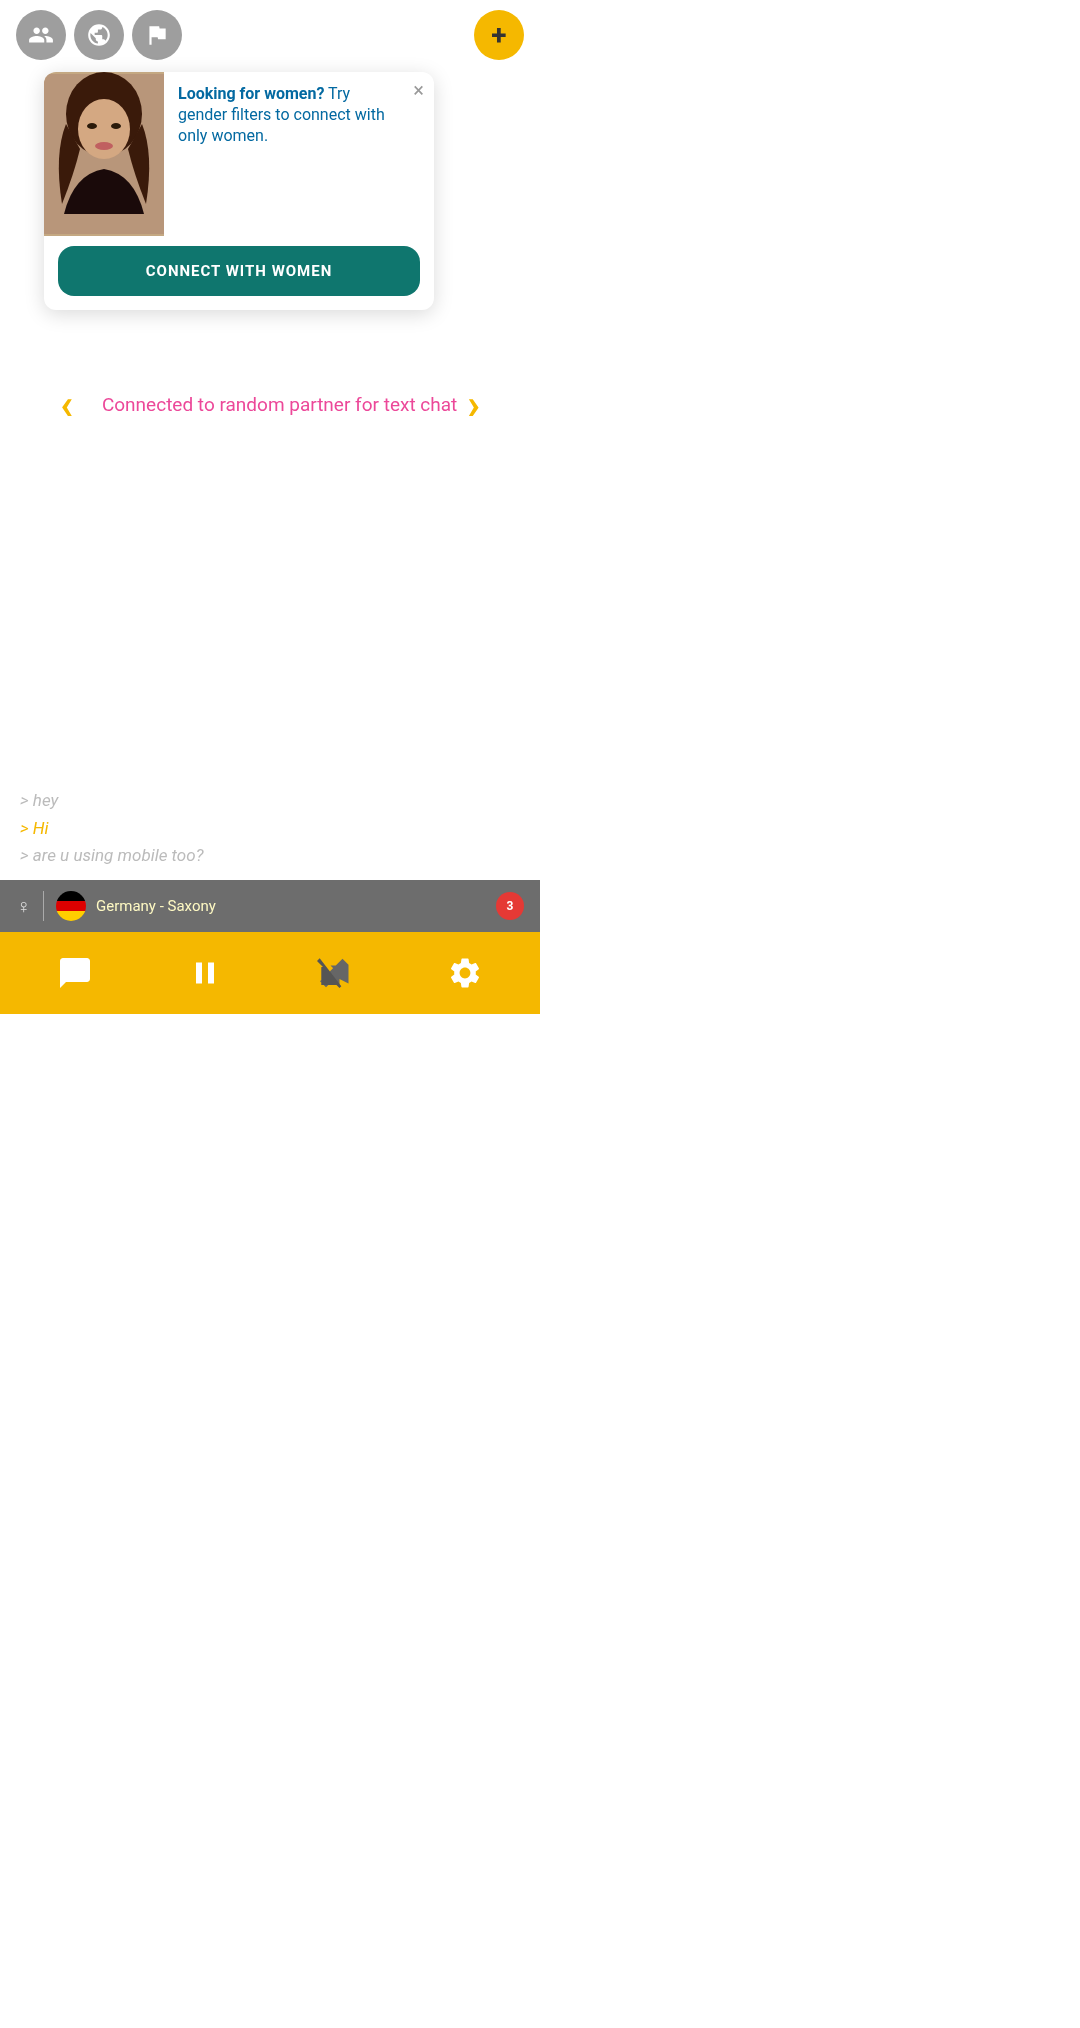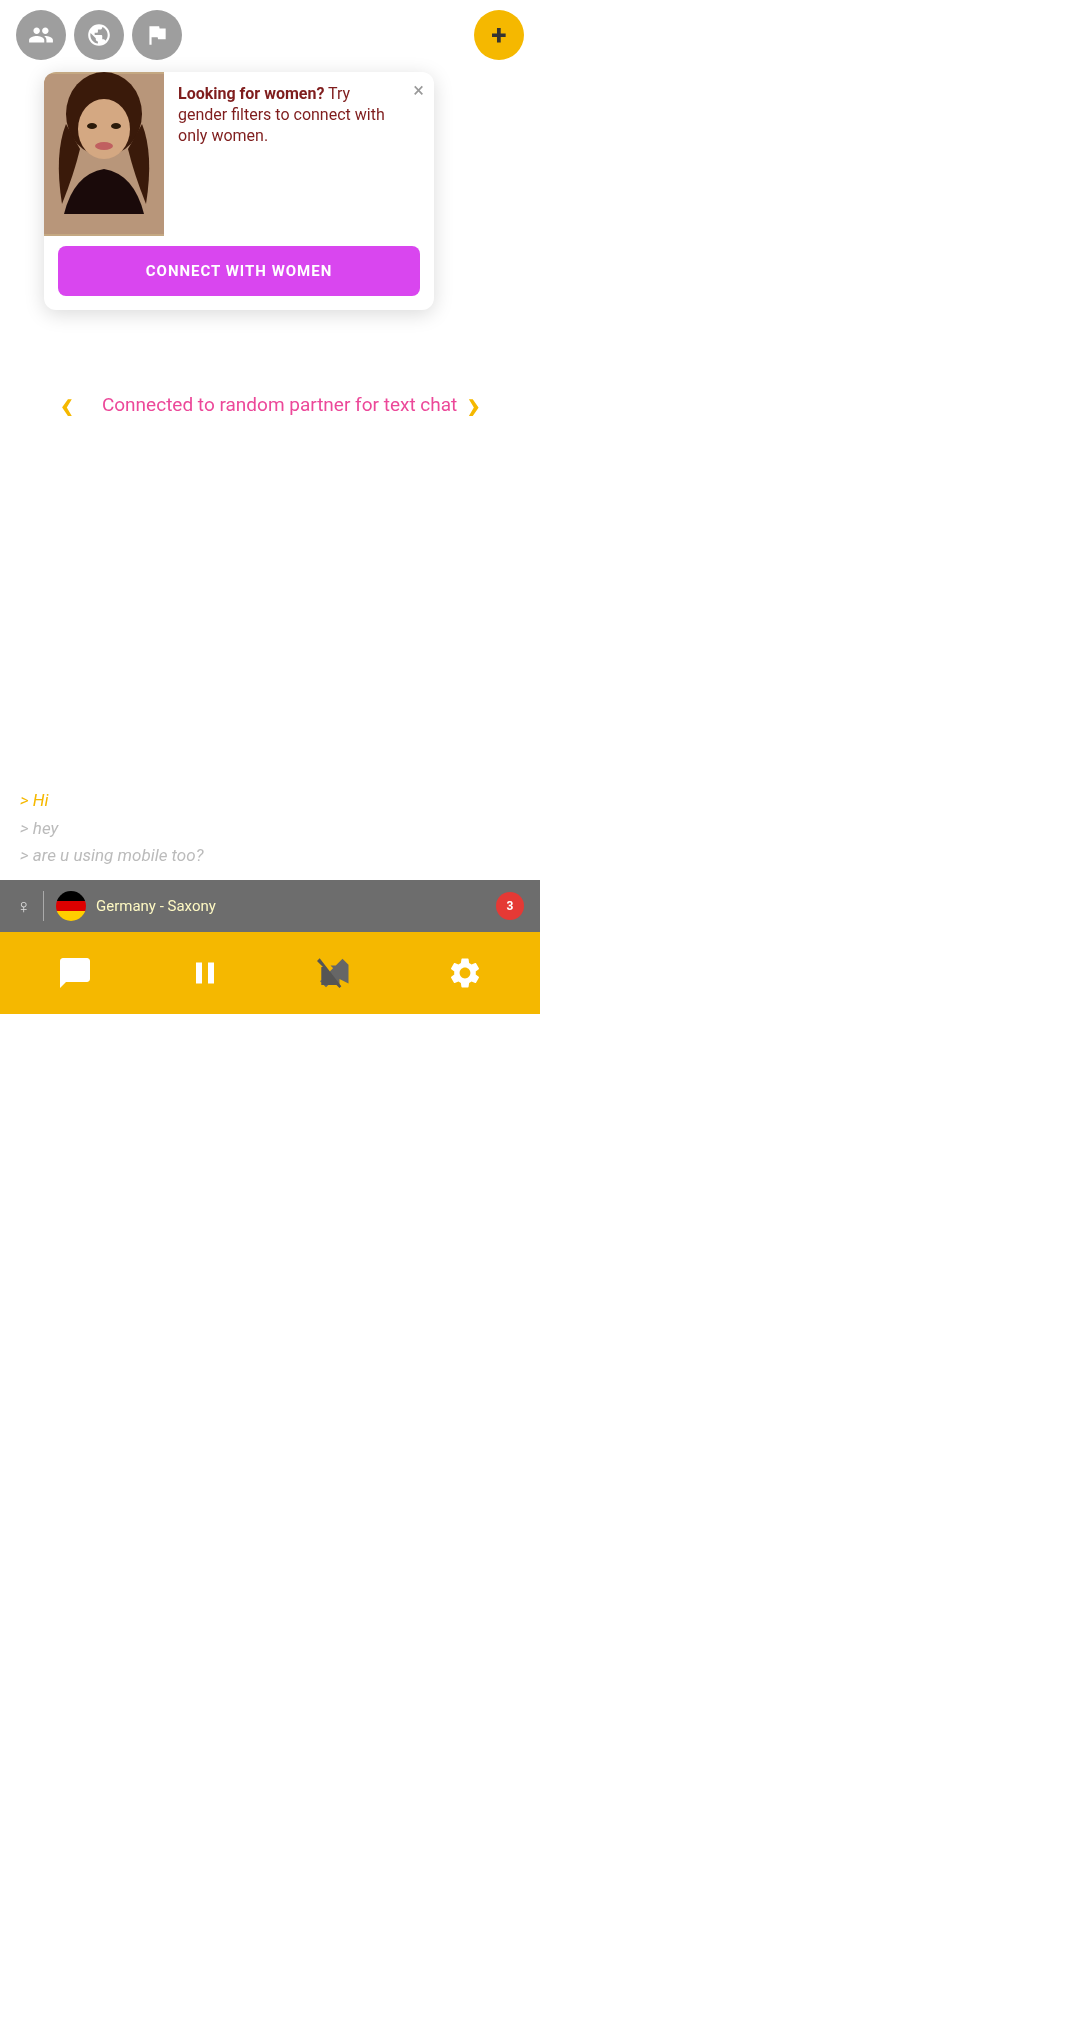--- a/index.html
+++ b/index.html
@@ -116,40 +116,40 @@
       right: 10px;
       font-size: 20px;
       color: #999;
       cursor: pointer;
       line-height: 1;
     }
 
     .popup-title {
       font-size: 16px;
       font-weight: normal;
-      color: #7f1d1d;
+      color: #0369a1;
       line-height: 1.3;
       margin-bottom: 0;
     }
 
     .popup-title strong {
       font-weight: bold;
     }
 
     .popup-cta {
-      background: #d946ef;
+      background: #0f766e;
       color: #fff;
       text-align: center;
       font-size: 15px;
       font-weight: bold;
       letter-spacing: 1px;
       padding: 16px;
       cursor: pointer;
       margin: 10px 14px 14px 14px;
-      border-radius: 8px;
+      border-radius: 16px;
     }
 
     
     .main-content {
       position: absolute;
       top: 380px;
       left: 0;
       right: 0;
       display: flex;
       align-items: center;
@@ -348,22 +348,22 @@
   </div>
 </div>
 
 <div class="main-content">
   <span class="nav-arrow">‹</span>
   <span class="connected-text">Connected to random partner for text chat</span>
   <span class="nav-arrow">›</span>
 </div>
 
 <div class="chat-area">
+  <div class="chat-message">&gt; hey</div>
   <div class="chat-message yellow">&gt; Hi</div>
-  <div class="chat-message">&gt; hey</div>
   <div class="chat-message">&gt; are u using mobile too?</div>
 </div>
 
 <div class="status-bar">
   <span class="status-gender-icon">♀</span>
   <div class="status-divider"></div>
   <div class="flag-circle">
     <svg viewBox="0 0 30 30" xmlns="http://www.w3.org/2000/svg">
       <rect width="30" height="10" fill="#000"></rect>
       <rect y="10" width="30" height="10" fill="#DD0000"></rect>

